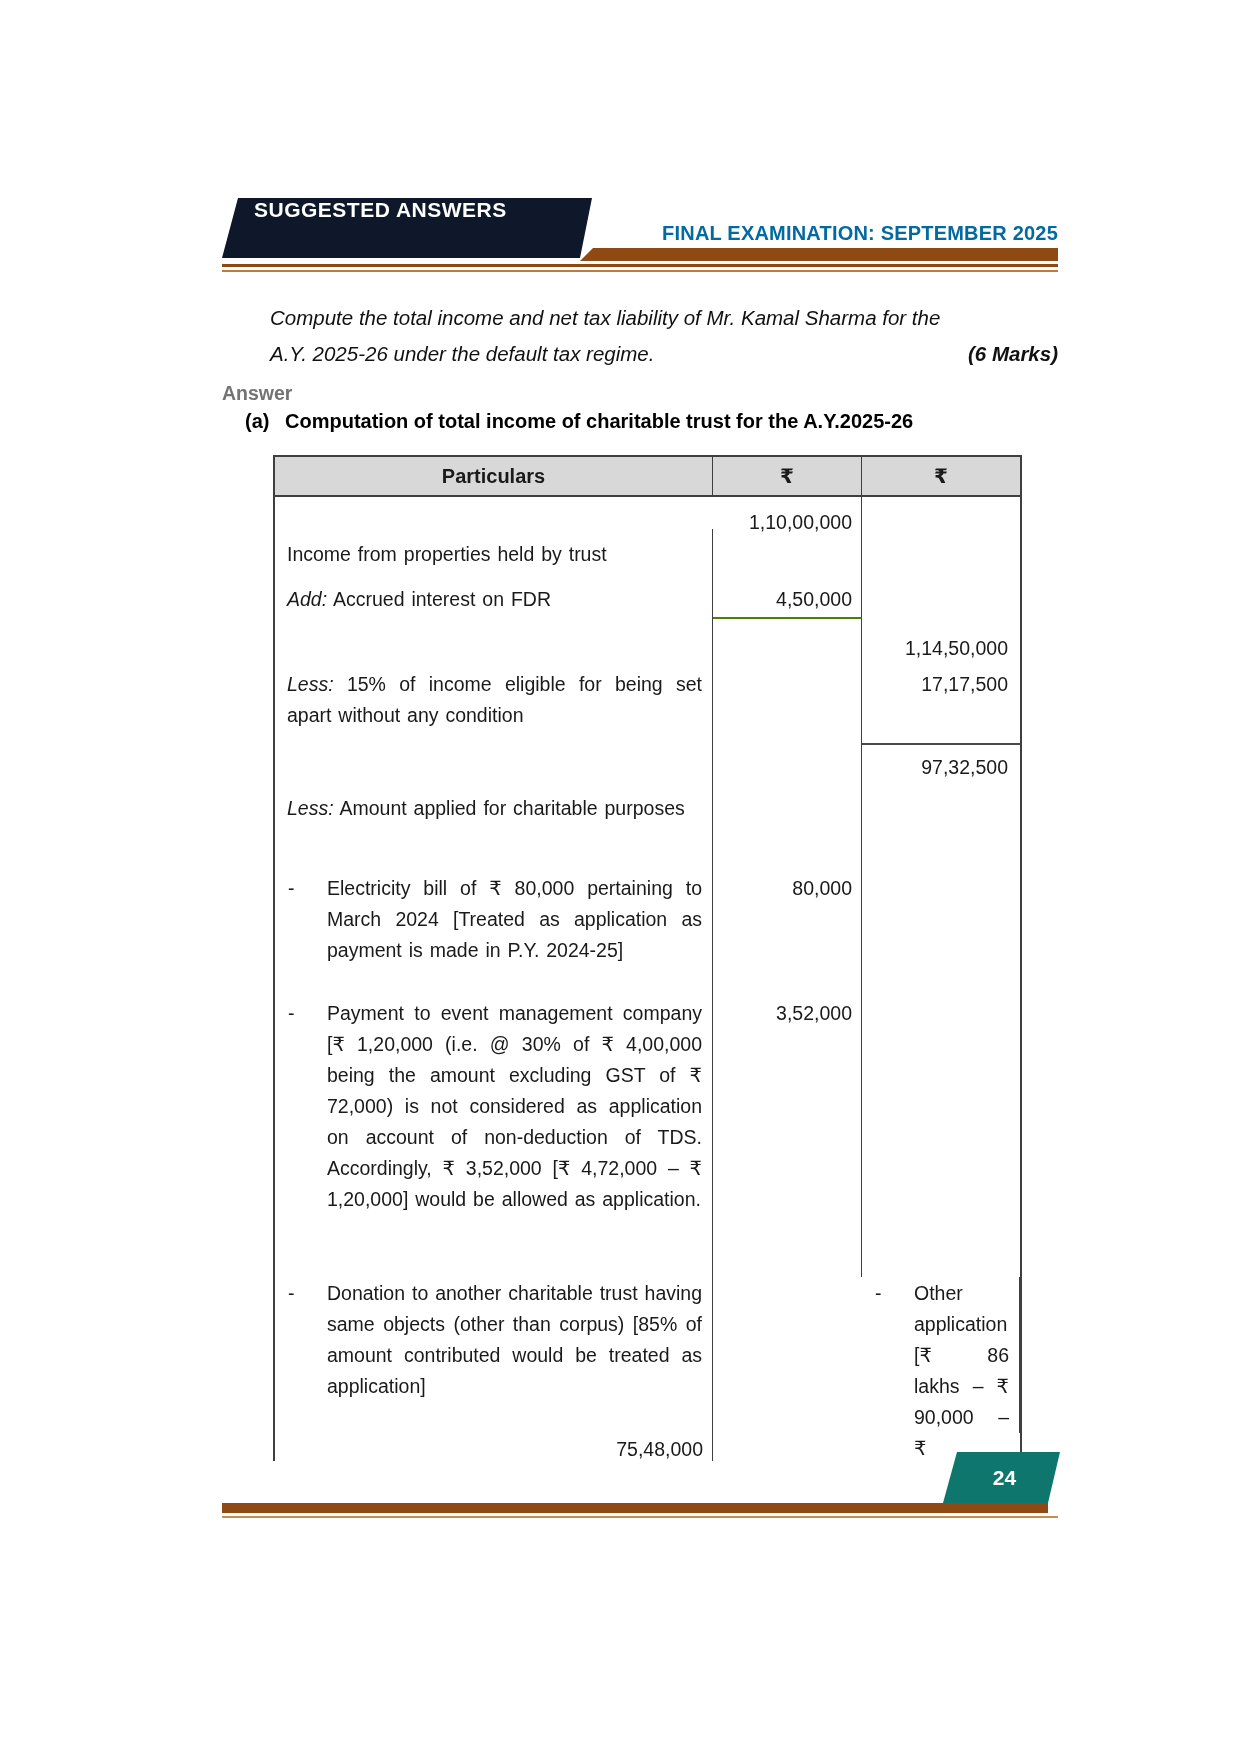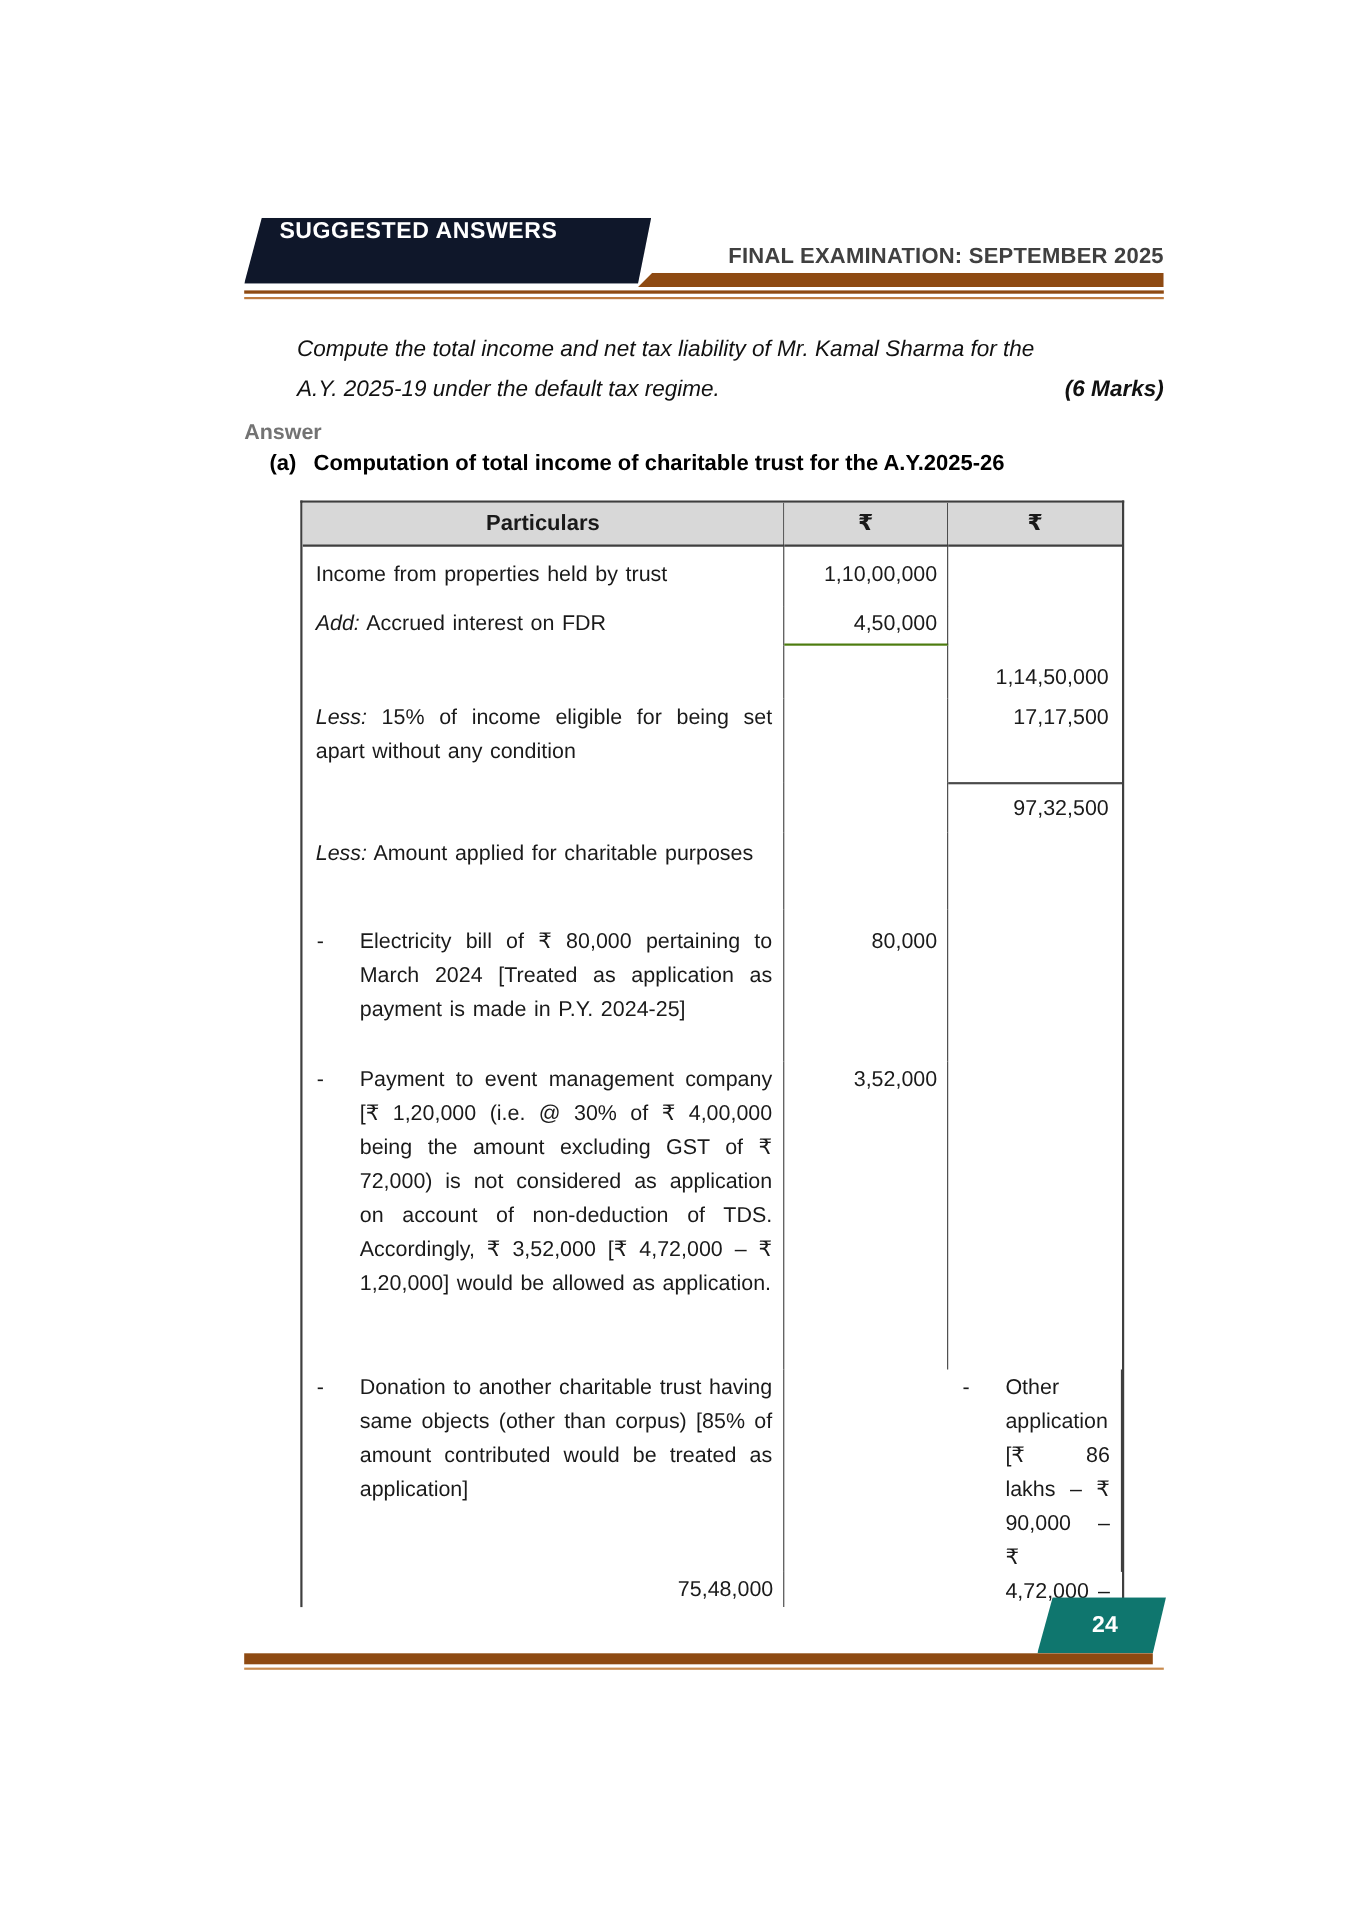--- a/index.html
+++ b/index.html
@@ -14,21 +14,21 @@
     background:#0f172a;
     clip-path:polygon(16px 0, 370px 0, 358px 60px, 0 60px);
     display:flex; align-items:flex-start;
   }
   .banner-label {
     color:#ffffff; font-weight:bold; font-size:21px; letter-spacing:0.5px;
     padding-left:32px;
   }
   .exam-title {
     position:absolute; left:600px; top:222px; width:458px;
-    color:#404040; font-weight:bold; font-size:20px; text-align:right;
+    color:#0369a1; font-weight:bold; font-size:20px; text-align:right;
     letter-spacing:0.2px; white-space:nowrap;
   }
   .band-right {
     position:absolute; left:580px; top:248px; width:478px; height:13px;
     background:#8E4A12;
     clip-path:polygon(13px 0, 478px 0, 478px 13px, 0 13px);
   }
   .rule-a { position:absolute; left:222px; top:264px; width:836px; height:3px; background:#8E4A12; }
   .rule-b { position:absolute; left:222px; top:270px; width:836px; height:2px; background:#BE7B3F; }
 
@@ -68,21 +68,21 @@
   }
   .desc { text-align:justify; padding-left:12px; padding-right:10px; }
   .pfx { font-style:italic; }
   .amt { text-align:right; padding-right:9px; }
   .amt3 { text-align:right; padding-right:12px; }
   .bullet { display:flex; padding-left:13px; padding-right:10px; }
   .dash { width:39px; flex:0 0 39px; }
   .btext { flex:1; text-align:justify; }
 
   
-  .r1 { padding-top:10px; } .c1.r1 { min-height:54px; }
+  .r1 { padding-top:10px; } .c1.r1 { min-height:54px;margin-top:32px; }
   .r2 { padding-top:1px; }  .c1.r2 { min-height:36px; }
   .c2.r2 { border-bottom:2px solid #4d7c0f; }
   .r3 { padding-top:14px; } .c1.r3 { min-height:48px; }
   .r4 { padding-top:2px; }  .c1.r4 { min-height:76px; }
   .r5 { padding-top:7px; }  .c1.r5 { min-height:46px; }
   .c3.r5 { border-top:2px solid #4a4a4a; }
   .r6 { padding-top:4px; }  .c1.r6 { min-height:70px; }
   .r7 { padding-top:14px; } .c1.r7 { min-height:138px; }
   .r8 { padding-top:1px; }  .c1.r8 { min-height:280px; }
   .r9 { padding-top:1px; }  .c1.r9 { min-height:156px; }
@@ -108,21 +108,21 @@
     <span class="banner-label">SUGGESTED ANSWERS</span>
   </div>
   <div class="exam-title">FINAL EXAMINATION: SEPTEMBER 2025</div>
   <div class="band-right"></div>
   <div class="rule-a"></div>
   <div class="rule-b"></div>
 
   <div class="question">
     <div>Compute the total income and net tax liability of Mr. Kamal Sharma for the</div>
     <div class="q-line2">
-      <span>A.Y. 2025-19 under the default tax regime.</span>
+      <span>A.Y. 2025-26 under the default tax regime.</span>
       <span class="marks">(6 Marks)</span>
     </div>
   </div>
 
   <div class="answer-heading">Answer</div>
 
   <div class="section-heading">
     <span class="section-label">(a)</span>
     <span>Computation of total income of charitable trust for the A.Y.2025-26</span>
   </div>

